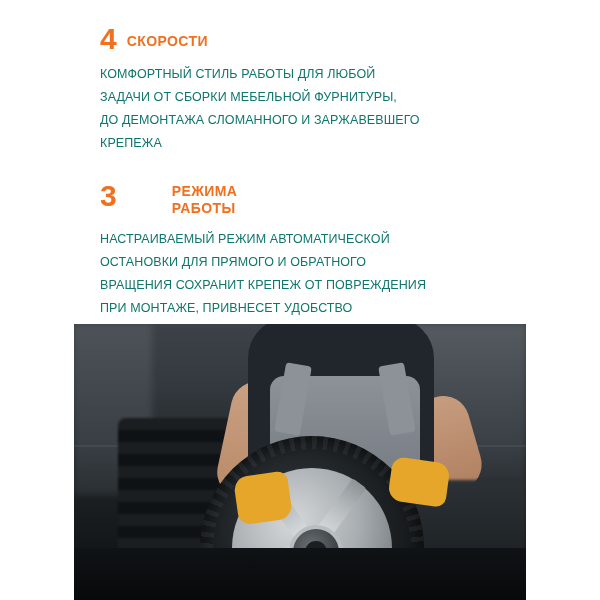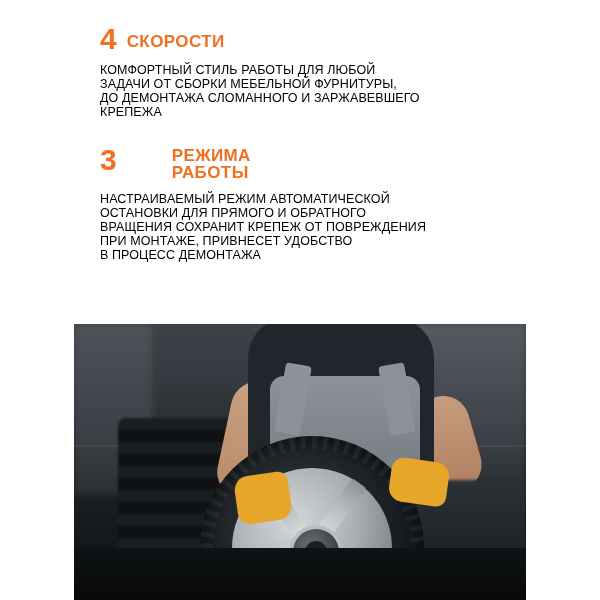--- a/index.html
+++ b/index.html
@@ -34,31 +34,31 @@
   }
   .feature-number {
     color: #f07020;
     font-size: 30px;
     font-weight: bold;
     line-height: 30px;
     letter-spacing: 0px;
   }
   .feature-title {
     color: #f07020;
-    font-size: 17px;
+    font-size: 14px;
     font-weight: bold;
     line-height: 17px;
     letter-spacing: 0.4px;
     padding-top: 9px;
     white-space: pre-line;
   }
   .feature-body {
-    color: #000000;
+    color: #0f766e;
     font-size: 12.5px;
-    line-height: 14px;
+    line-height: 23px;
     letter-spacing: 0.1px;
     margin-top: 9px;
     white-space: pre-line;
   }
   .feature-2 .feature-title {
     padding-top: 2px;
     margin-left: 45px;
   }
   .feature-2 .feature-body {
     margin-top: 11px;

